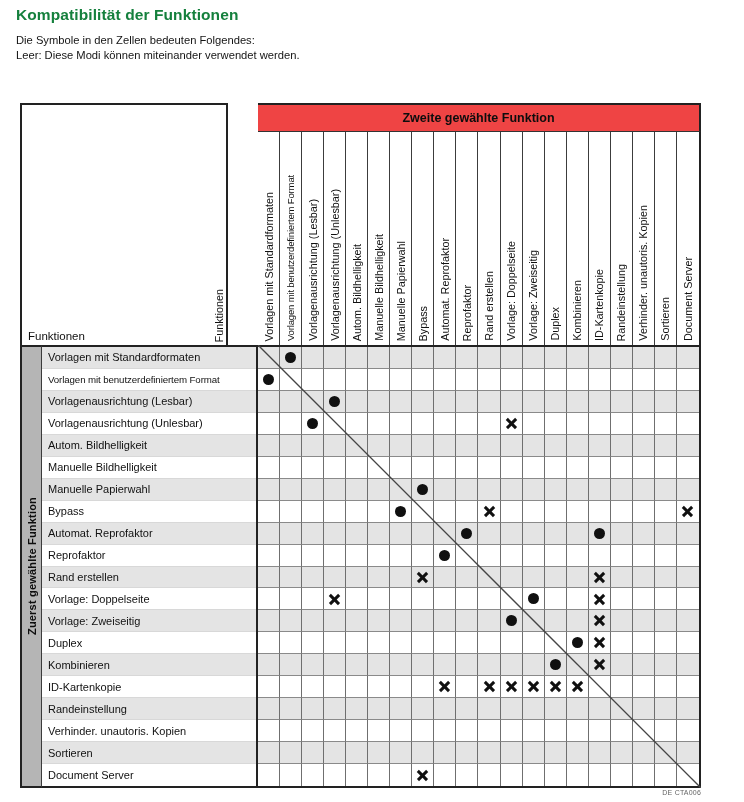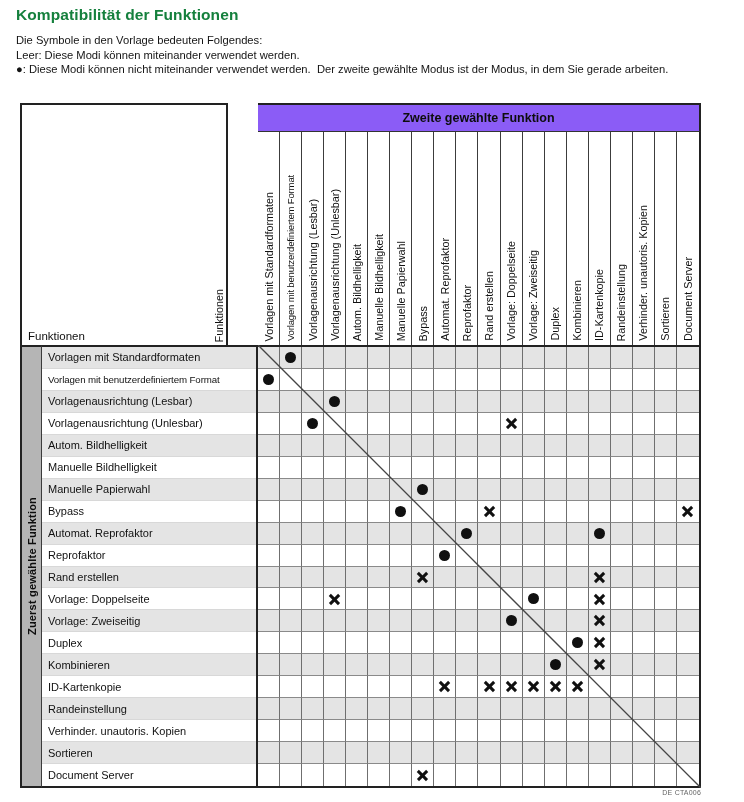--- a/index.html
+++ b/index.html
@@ -13,21 +13,21 @@
 
   .tbl { position:absolute; left:20px; top:103px; width:681px; height:685px; }
 
   .corner { position:absolute; left:0; top:0; width:208px; height:242px; box-sizing:border-box;
             border-top:2px solid #222; border-left:2px solid #222; border-right:2px solid #222; background:#fff; }
   .corner-h { position:absolute; left:6px; bottom:3px; font-size:11.5px; }
   .corner-v { position:absolute; right:1px; bottom:3px; writing-mode:vertical-rl; transform:rotate(180deg);
               font-size:10.8px; white-space:nowrap; }
 
   .band { position:absolute; left:238px; top:0; width:443px; height:29px; box-sizing:border-box;
-          background:#8b5cf6; border-top:2px solid #222; border-right:2px solid #222; border-bottom:1px solid #333;
+          background:#ef4444; border-top:2px solid #222; border-right:2px solid #222; border-bottom:1px solid #333;
           display:flex; align-items:center; justify-content:center; }
   .band span { font-weight:bold; font-size:12.5px; color:#0d0d0d; }
 
   .collabels { position:absolute; left:238px; top:29px; width:443px; height:213px; box-sizing:border-box;
                display:grid; grid-template-columns:repeat(20,1fr); border-right:2px solid #222; background:#fff; }
   .colcell { display:flex; align-items:flex-end; justify-content:center; box-sizing:border-box;
              border-right:1px solid #3c3c3c; padding-bottom:4px; overflow:hidden; }
   .colcell:last-child { border-right:none; }
   .vtext { writing-mode:vertical-rl; transform:rotate(180deg); white-space:nowrap; font-size:10.8px; color:#111; }
   .vtext.condensed { font-size:9.6px; letter-spacing:-0.2px; }
@@ -65,23 +65,22 @@
 
   .figcode { position:absolute; left:20px; top:789px; width:681px; text-align:right;
              font-size:7px; color:#666; letter-spacing:0.2px; }
 </style>
 </head>
 <body>
 
 <div class="page">
   <div class="title">Kompatibilität der Funktionen</div>
   <div class="legend">
-      <div class="legend-line">Die Symbole in den Vorlage bedeuten Folgendes:</div>
+      <div class="legend-line">Die Symbole in den Zellen bedeuten Folgendes:</div>
       <div class="legend-line">Leer: Diese Modi können miteinander verwendet werden.</div>
-      <div class="legend-line">●: Diese Modi können nicht miteinander verwendet werden.  Der zweite gewählte Modus ist der Modus, in dem Sie gerade arbeiten.</div>
     </div>
 
   <div class="tbl">
     <div class="corner">
       <span class="corner-h">Funktionen</span>
       <span class="corner-v">Funktionen</span>
     </div>
 
     <div class="band">
       <span>Zweite gewählte Funktion</span>

